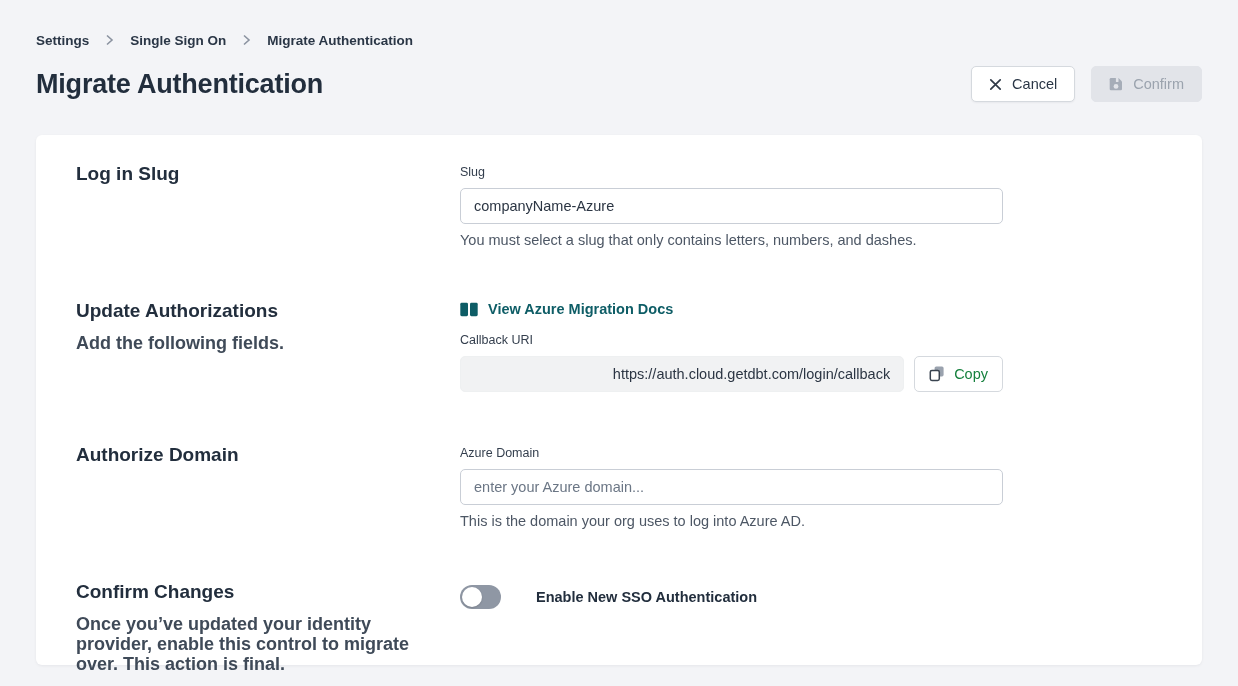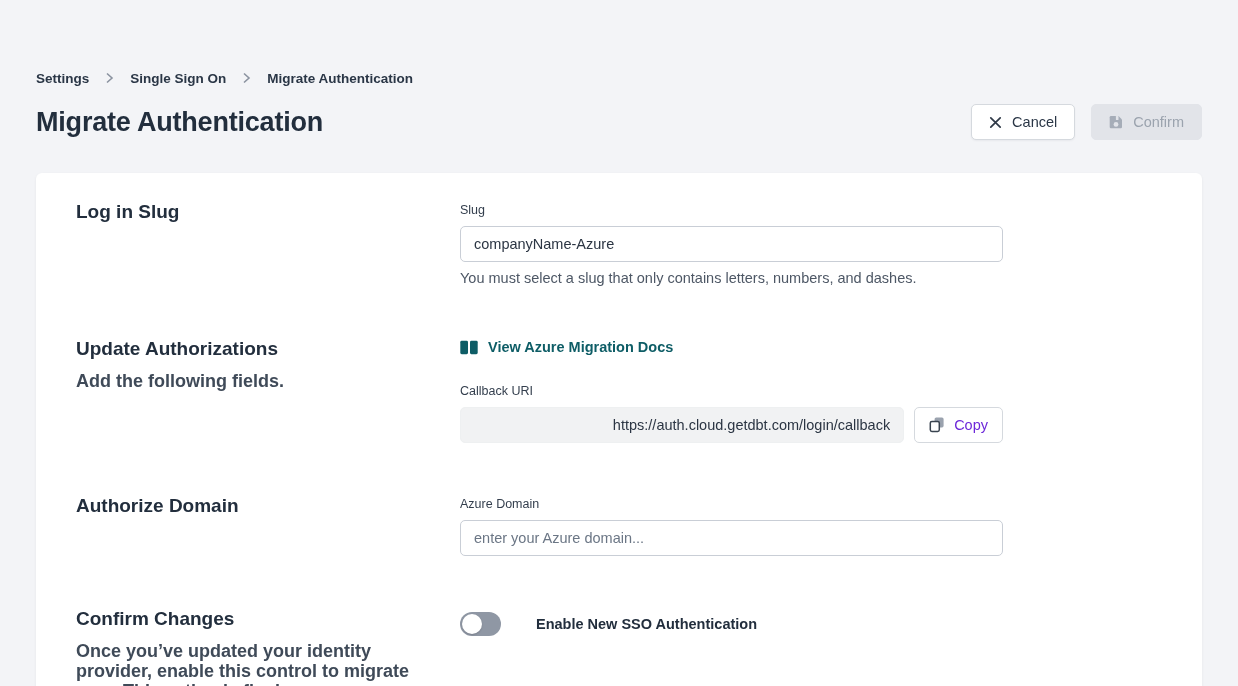--- a/index.html
+++ b/index.html
@@ -3,21 +3,21 @@
 <meta charset="utf-8">
 <style>
   * { box-sizing: border-box; margin: 0; padding: 0; }
   html, body { width: 1238px; height: 686px; }
   body {
     background: #f3f4f7;
     font-family: "Liberation Sans", sans-serif;
     color: #232f3e;
     overflow: hidden;
   }
-  .top { padding: 32px 36px 0 36px; margin-top: 38px; }
+  .top { padding: 32px 36px 0 36px; }
 
   
   .breadcrumb { display: flex; align-items: center; gap: 16px; height: 16px; }
   .crumb { font-size: 13.5px; font-weight: 700; color: #2a3646; text-decoration: none; cursor: pointer; }
   .crumb.current { cursor: default; }
   .crumb-sep { display: flex; align-items: center; }
 
   
   .header-row { display: flex; justify-content: space-between; align-items: center; margin-top: 16px; height: 40px; }
   .page-title { font-size: 27px; font-weight: 700; color: #222e3d; letter-spacing: -0.2px; }
@@ -44,24 +44,24 @@
     width: 543px; height: 36px;
     border: 1px solid #c9ced6; border-radius: 5px;
     padding: 6px 13px; font-size: 14.5px; color: #2b3543;
     background: #fff; font-family: "Liberation Sans", sans-serif; outline: none;
   }
   .text-input::placeholder { color: #6b7685; }
   .helper { font-size: 14.5px; color: #4d5765; margin-top: 8px; }
 
   .docs-link { display: inline-flex; align-items: center; gap: 10px; cursor: pointer; margin-top: 1px; height: 20px; }
   .docs-link-label { font-size: 14.5px; font-weight: 700; color: #0e5d66; }
-  .cb-field-label { margin-top: 25px; }
+  .cb-field-label { margin-top: 12px; }
   .copy-row { display: flex; gap: 10px; }
   .readonly-input { width: 445px; background: #f1f2f3; border: 1px solid #eef0f1; color: #2b3543; text-align: right; }
-  .btn-copy { background: #fff; border: 1px solid #d5d9de; color: #6d28d9; height: 36px; border-radius: 5px; padding: 0 14px; gap: 9px; }
+  .btn-copy { background: #fff; border: 1px solid #d5d9de; color: #15803d; height: 36px; border-radius: 5px; padding: 0 14px; gap: 9px; }
 
   .toggle-row { display: flex; align-items: center; gap: 35px; margin-top: 6px; }
   .toggle { width: 41px; height: 24px; border-radius: 12px; background: #8f97a4; position: relative; cursor: pointer; flex: 0 0 auto; }
   .toggle .knob { position: absolute; left: 2px; top: 2px; width: 20px; height: 20px; border-radius: 50%; background: #ffffff; box-shadow: 0 1px 2px rgba(0,0,0,0.15); }
   .toggle-label { font-size: 14.5px; font-weight: 700; color: #222e3d; }
 </style>
 </head>
 <body>
 
 <div class="top">
@@ -150,20 +150,21 @@
     </div>
   </div>
 
   <div class="row">
     <div>
       <h2 class="section-heading">Authorize Domain</h2>
     </div>
     <div>
       <div class="field-label">Azure Domain</div>
       <input class="text-input" type="text" placeholder="enter your Azure domain..." style="">
+      <div class="helper">This is the domain your org uses to log into Azure AD.</div>
     </div>
   </div>
 
   <div class="row">
     <div>
       <h2 class="section-heading">Confirm Changes</h2>
       <div class="section-desc">Once you’ve updated your identity provider, enable this control to migrate over. This action is final.</div>
     </div>
     <div>
       <div class="toggle-row">

